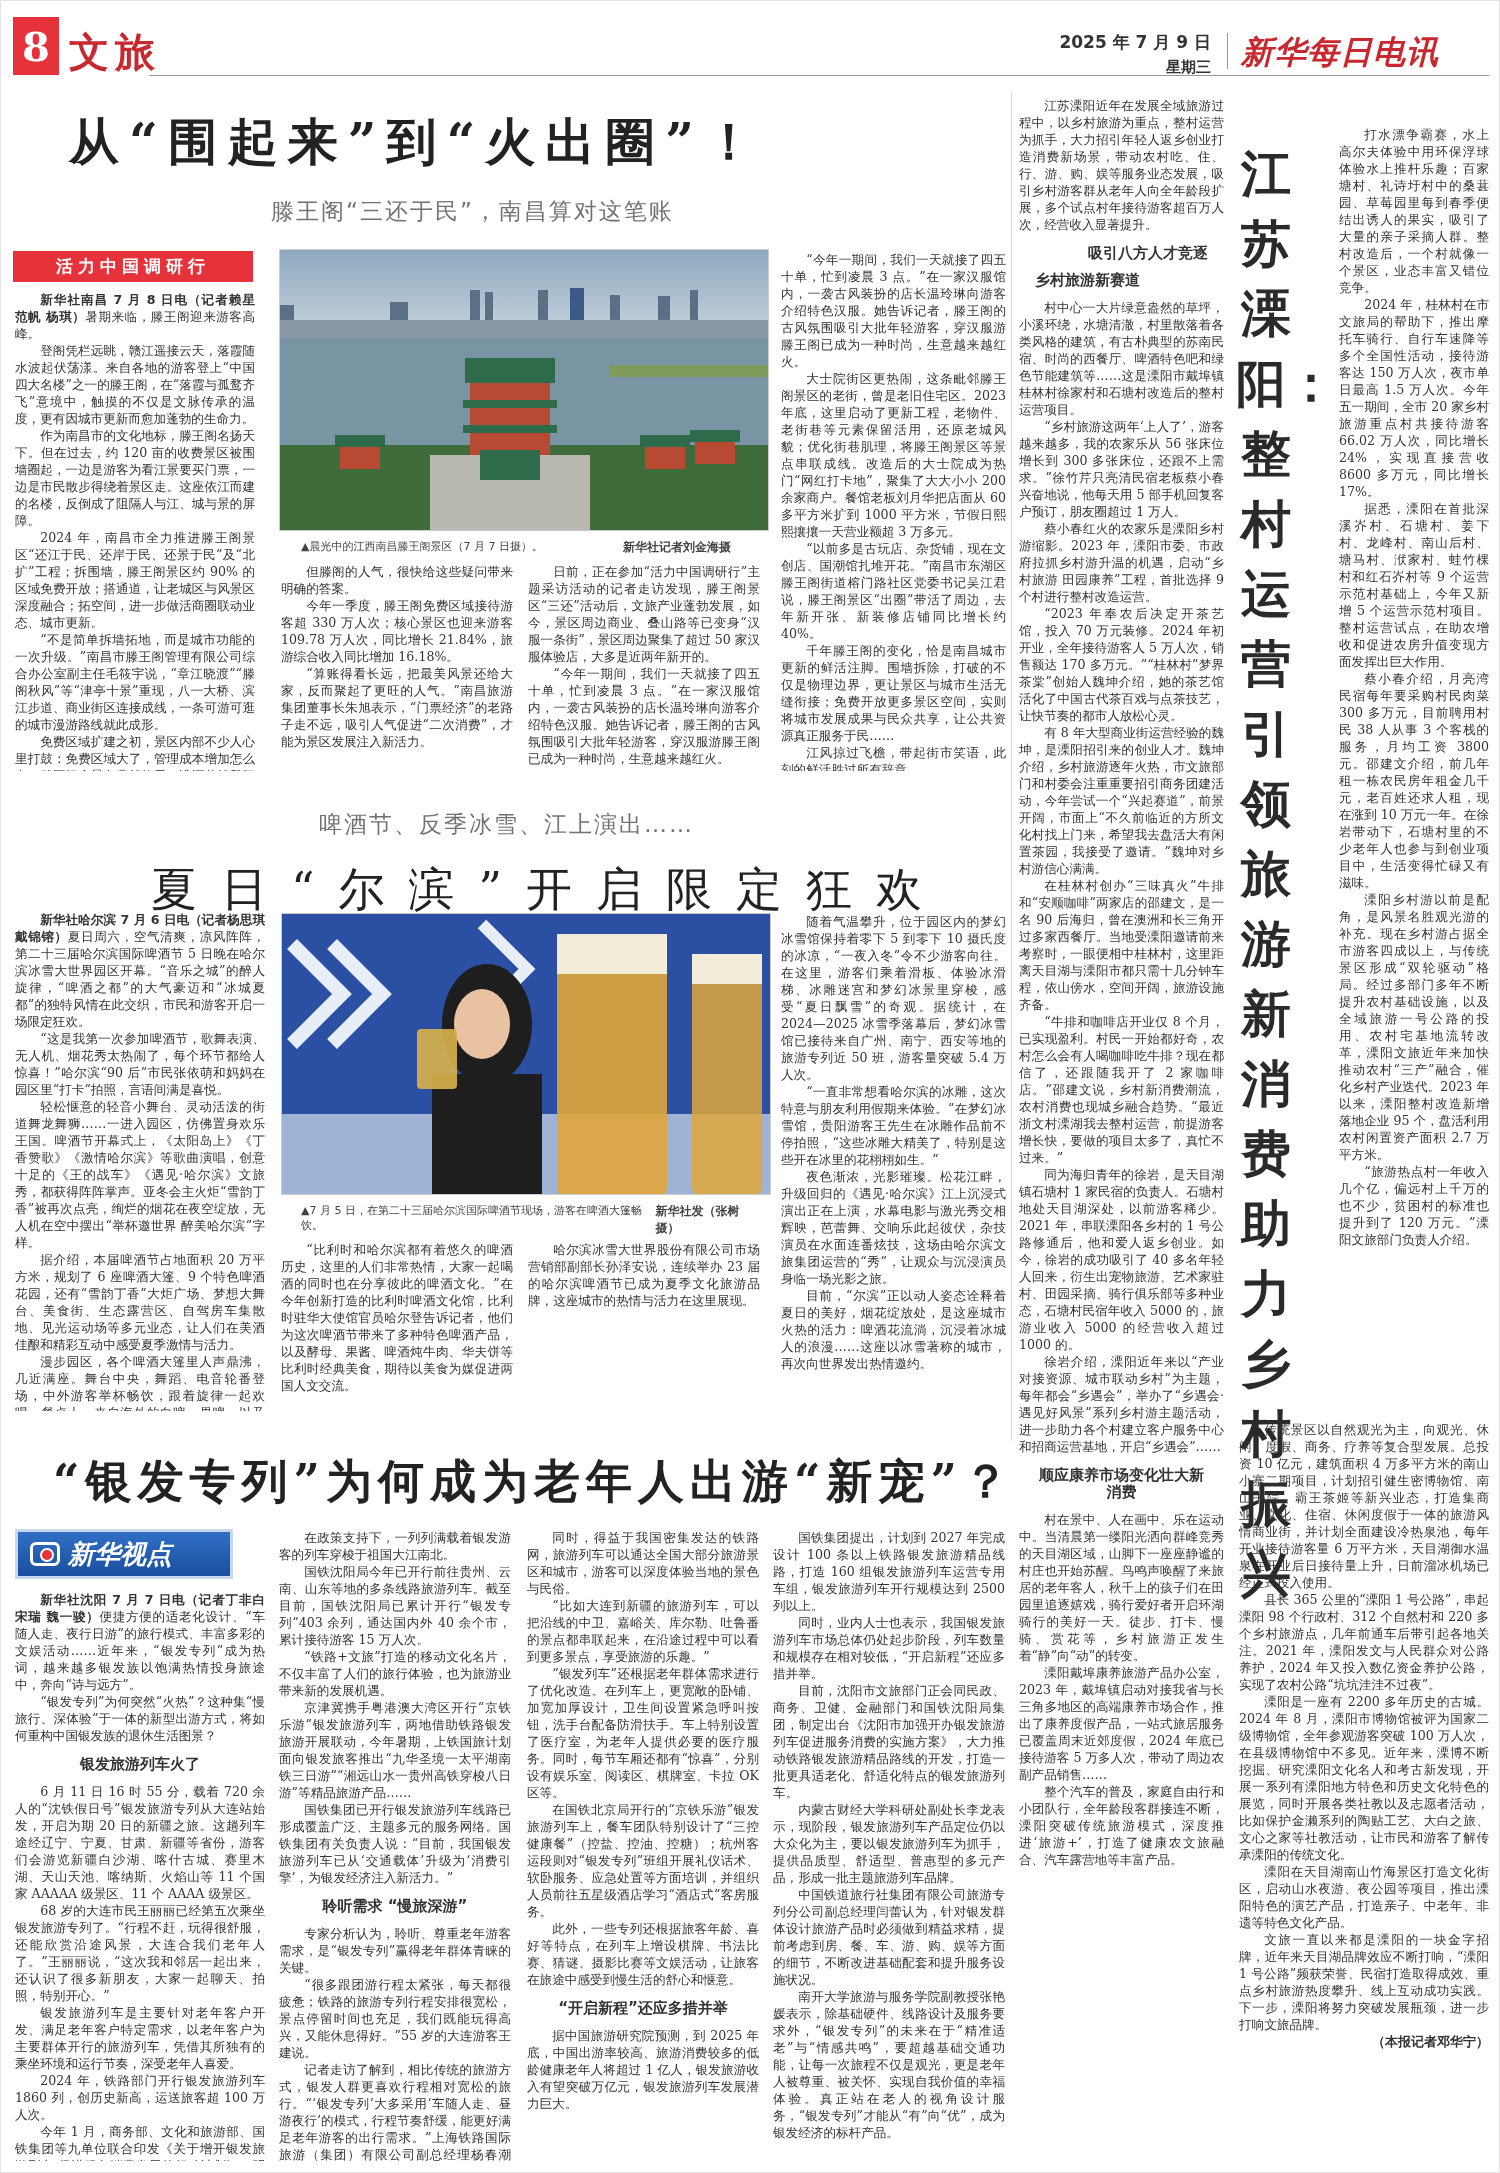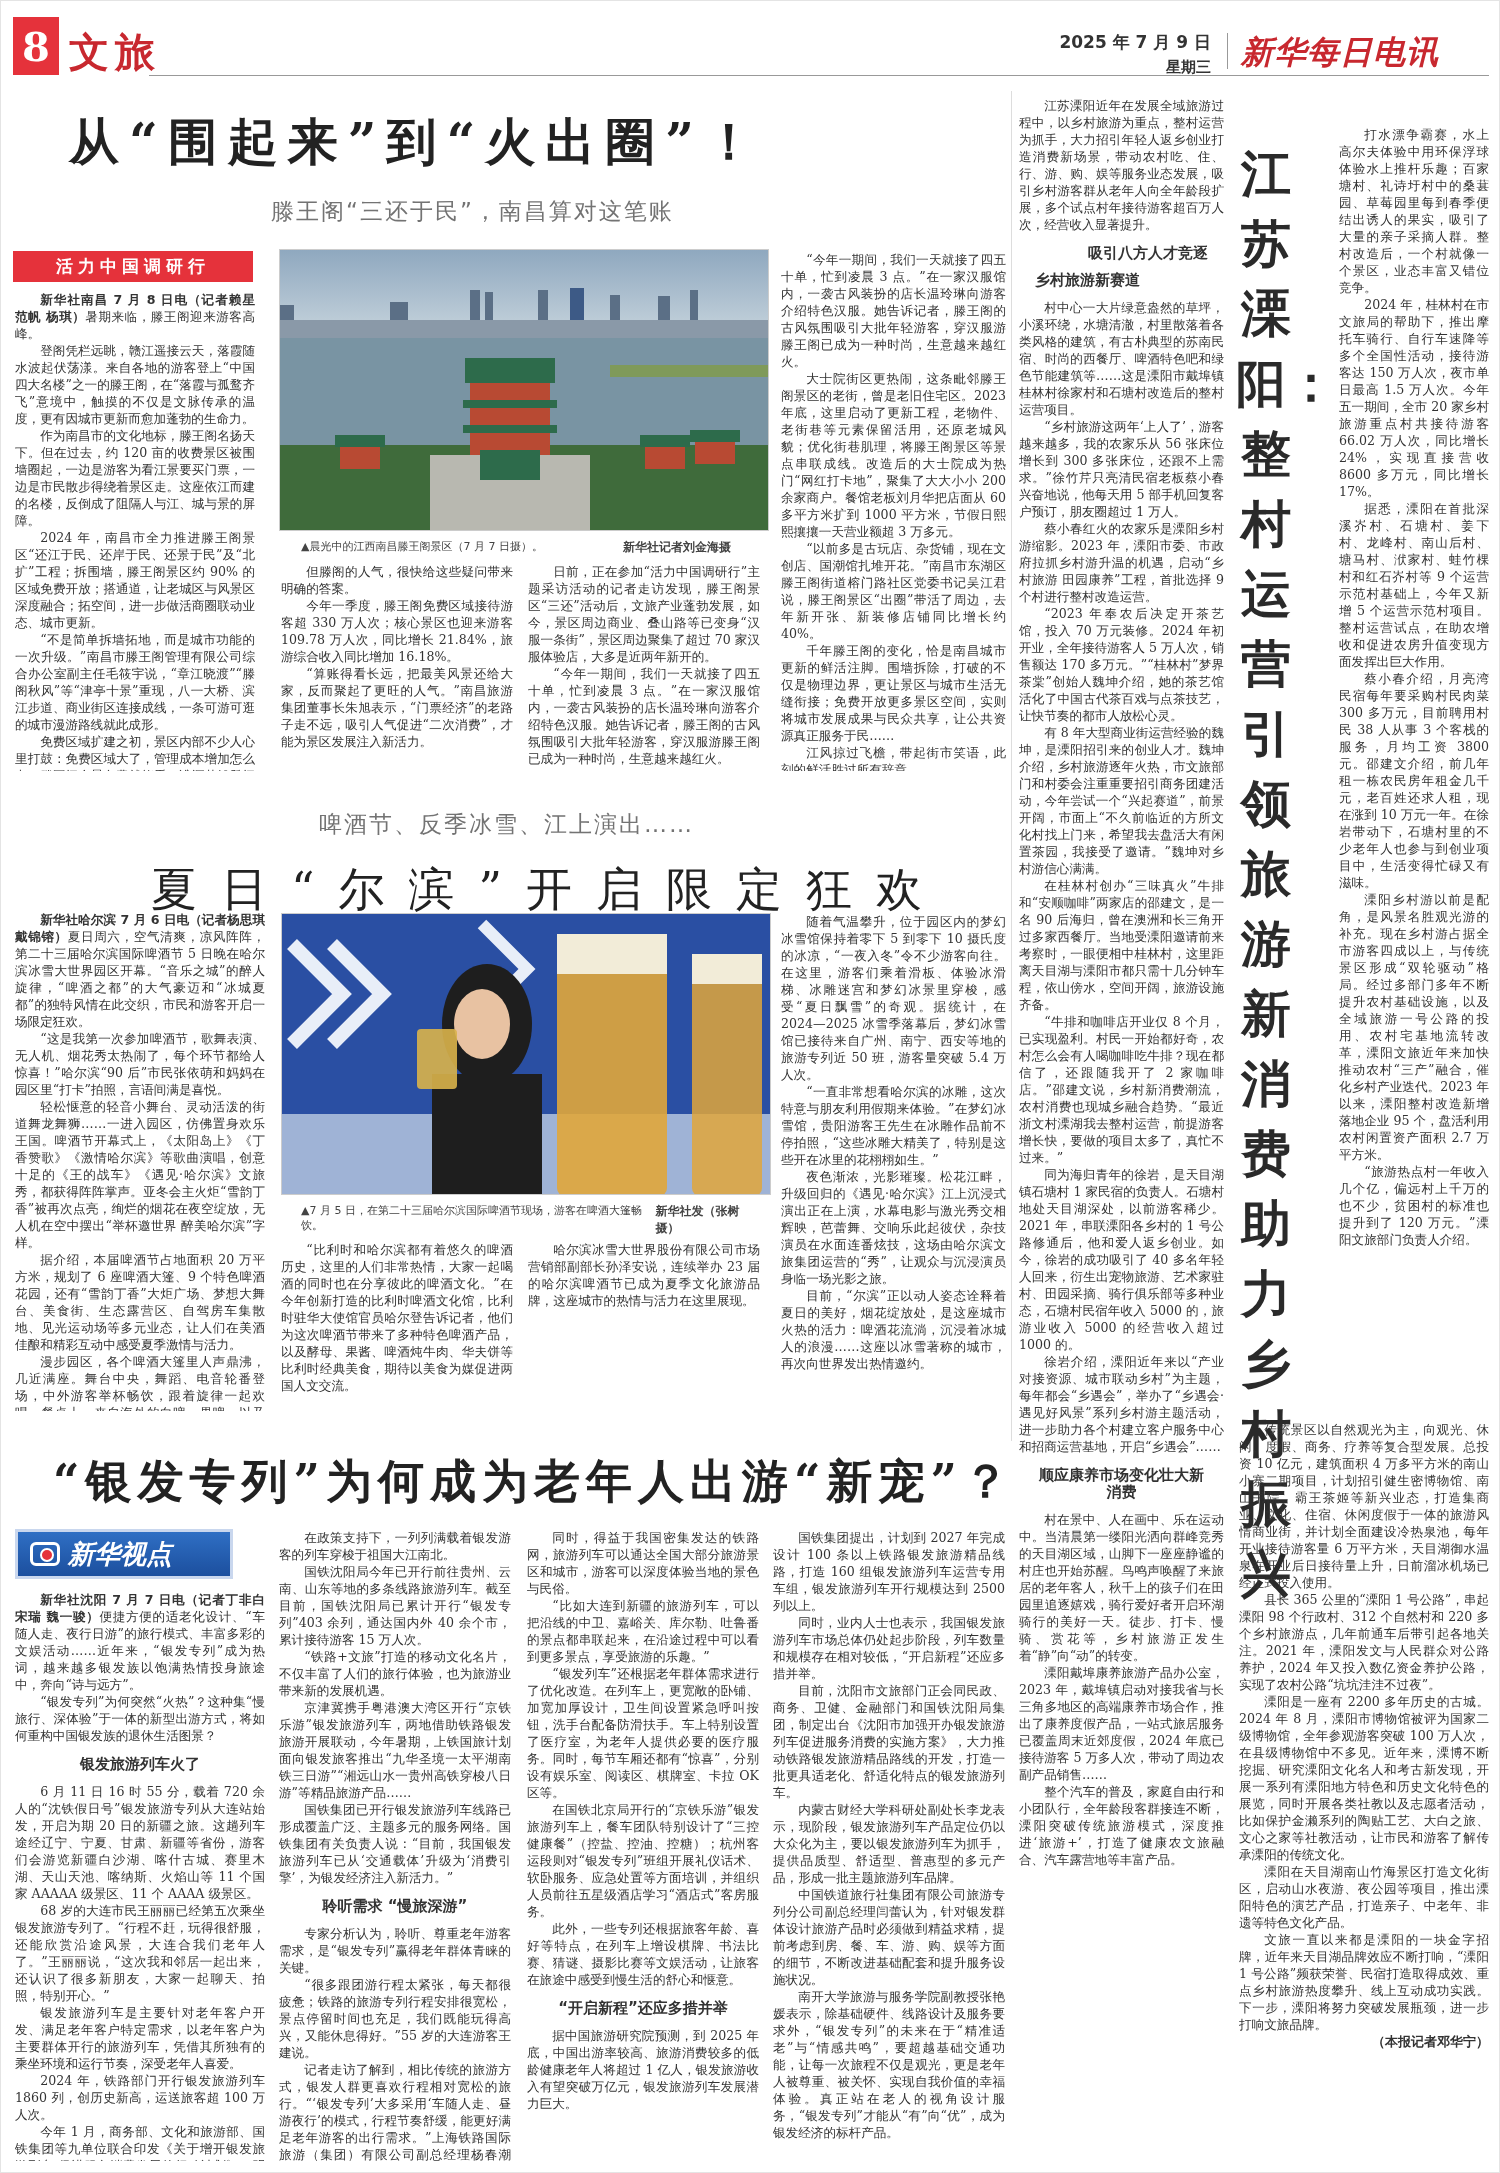--- a/index.html
+++ b/index.html
@@ -133,21 +133,21 @@
     <span>▲晨光中的江西南昌滕王阁景区（7 月 7 日摄）。</span>
     <span class="credit">新华社记者刘金海摄</span>
   </div>
 
   <div class="abs col" style="left:280px; top:562px; width:232px; height:210px;">
     <p>但滕阁的人气，很快给这些疑问带来明确的答案。</p>
     <p>今年一季度，滕王阁免费区域接待游客超 330 万人次；核心景区也迎来游客 109.78 万人次，同比增长 21.84%，旅游综合收入同比增加 16.18%。</p>
     <p>“算账得看长远，把最美风景还给大家，反而聚起了更旺的人气。”南昌旅游集团董事长朱旭表示，“门票经济”的老路子走不远，吸引人气促进“二次消费”，才能为景区发展注入新活力。</p>
   </div>
   <div class="abs col" style="left:527px; top:562px; width:232px; height:210px;">
-    <p>日前，正在参加“活力中国调研行”主题采访活动的记者走访发现，滕王阁景区“三还”活动后，文旅产业蓬勃发展，如今，景区周边商业、叠山路等已变身“汉服一条街”，景区周边聚集了超过 70 家汉服体验店，大多是近两年新开的。</p>
+    <p>日前，正在参加“活力中国调研行”主题采访活动的记者走访发现，滕王阁景区“三还”活动后，文旅产业蓬勃发展，如今，景区周边商业、叠山路等已变身“汉服一条街”，景区周边聚集了超过 50 家汉服体验店，大多是近两年新开的。</p>
     <p>“今年一期间，我们一天就接了四五十单，忙到凌晨 3 点。”在一家汉服馆内，一袭古风装扮的店长温玲琳向游客介绍特色汉服。她告诉记者，滕王阁的古风氛围吸引大批年轻游客，穿汉服游滕王阁已成为一种时尚，生意越来越红火。</p>
   </div>
   <div class="abs col" style="left:780px; top:250px; width:225px; height:520px;">
     <p>“今年一期间，我们一天就接了四五十单，忙到凌晨 3 点。”在一家汉服馆内，一袭古风装扮的店长温玲琳向游客介绍特色汉服。她告诉记者，滕王阁的古风氛围吸引大批年轻游客，穿汉服游滕王阁已成为一种时尚，生意越来越红火。</p>
     <p>大士院街区更热闹，这条毗邻滕王阁景区的老街，曾是老旧住宅区。2023 年底，这里启动了更新工程，老物件、老街巷等元素保留活用，还原老城风貌；优化街巷肌理，将滕王阁景区等景点串联成线。改造后的大士院成为热门“网红打卡地”，聚集了大大小小 200 余家商户。餐馆老板刘月华把店面从 60 多平方米扩到 1000 平方米，节假日熙熙攘攘一天营业额超 3 万多元。</p>
     <p>“以前多是古玩店、杂货铺，现在文创店、国潮馆扎堆开花。”南昌市东湖区滕王阁街道榕门路社区党委书记吴江君说，滕王阁景区“出圈”带活了周边，去年新开张、新装修店铺同比增长约 40%。</p>
     <p>千年滕王阁的变化，恰是南昌城市更新的鲜活注脚。围墙拆除，打破的不仅是物理边界，更让景区与城市生活无缝衔接；免费开放更多景区空间，实则将城市发展成果与民众共享，让公共资源真正服务于民……</p>
     <p>江风掠过飞檐，带起街市笑语，此刻的鲜活胜过所有辞章。</p>
   </div>
 

